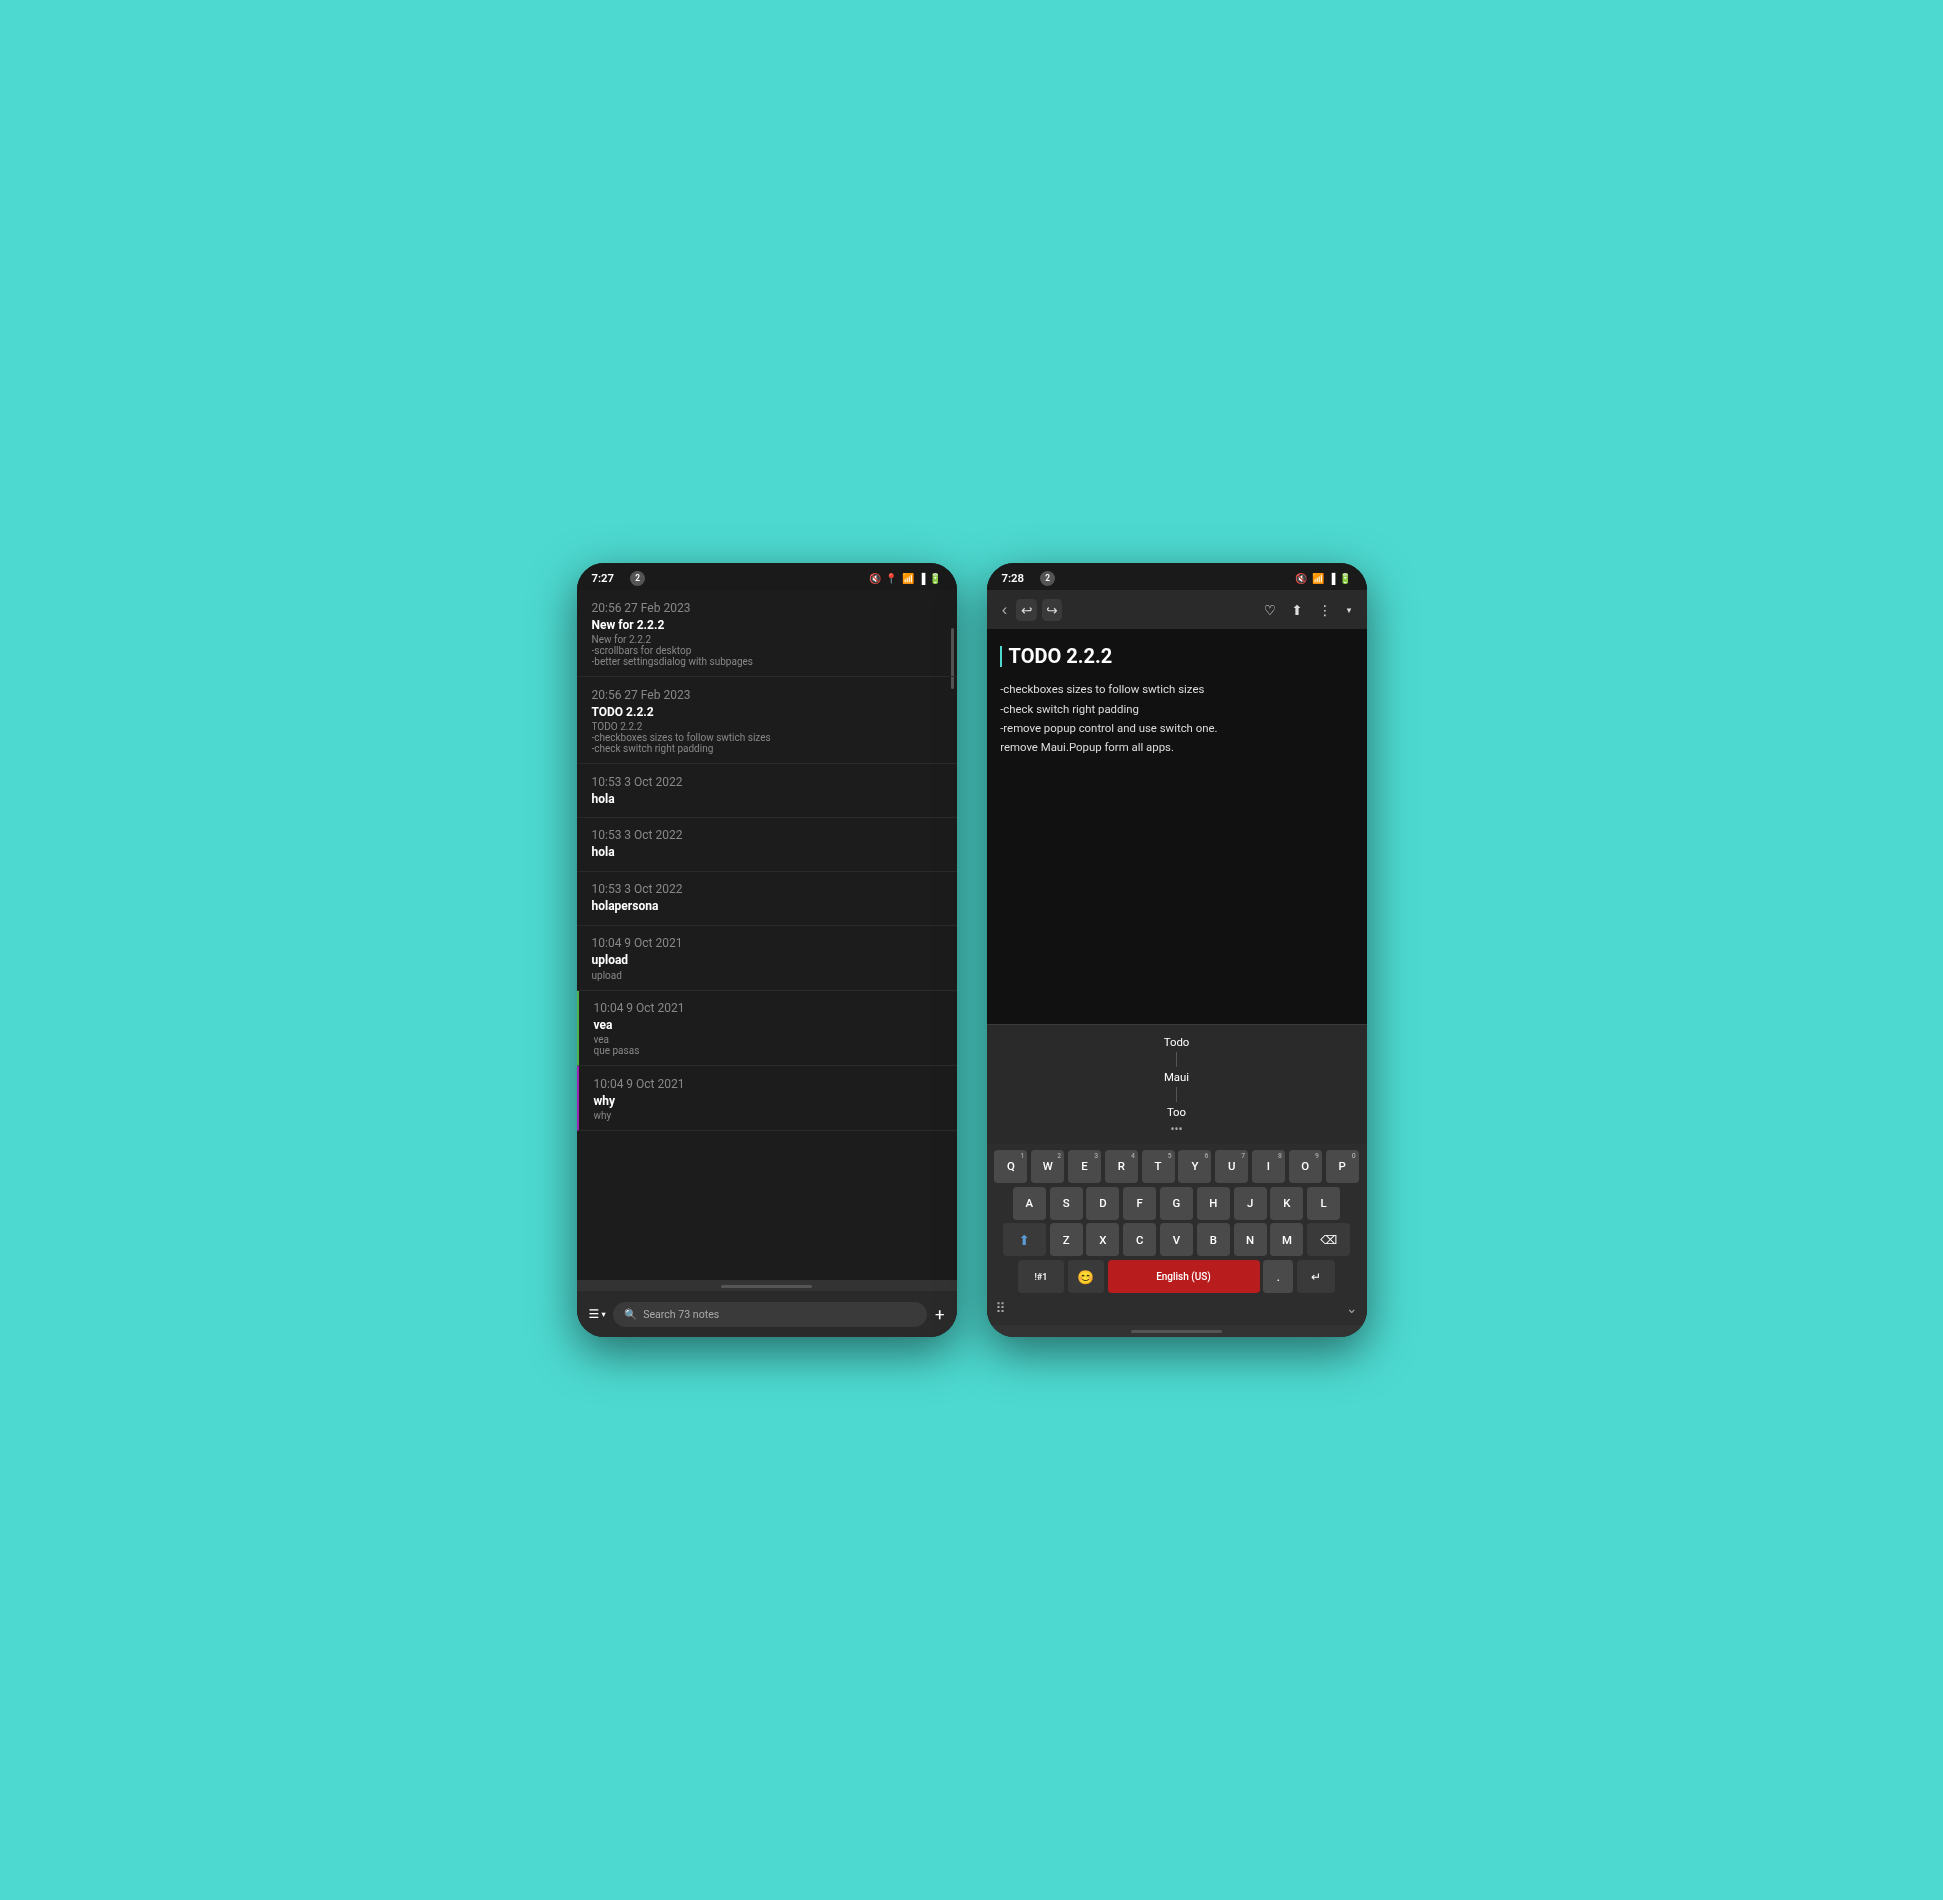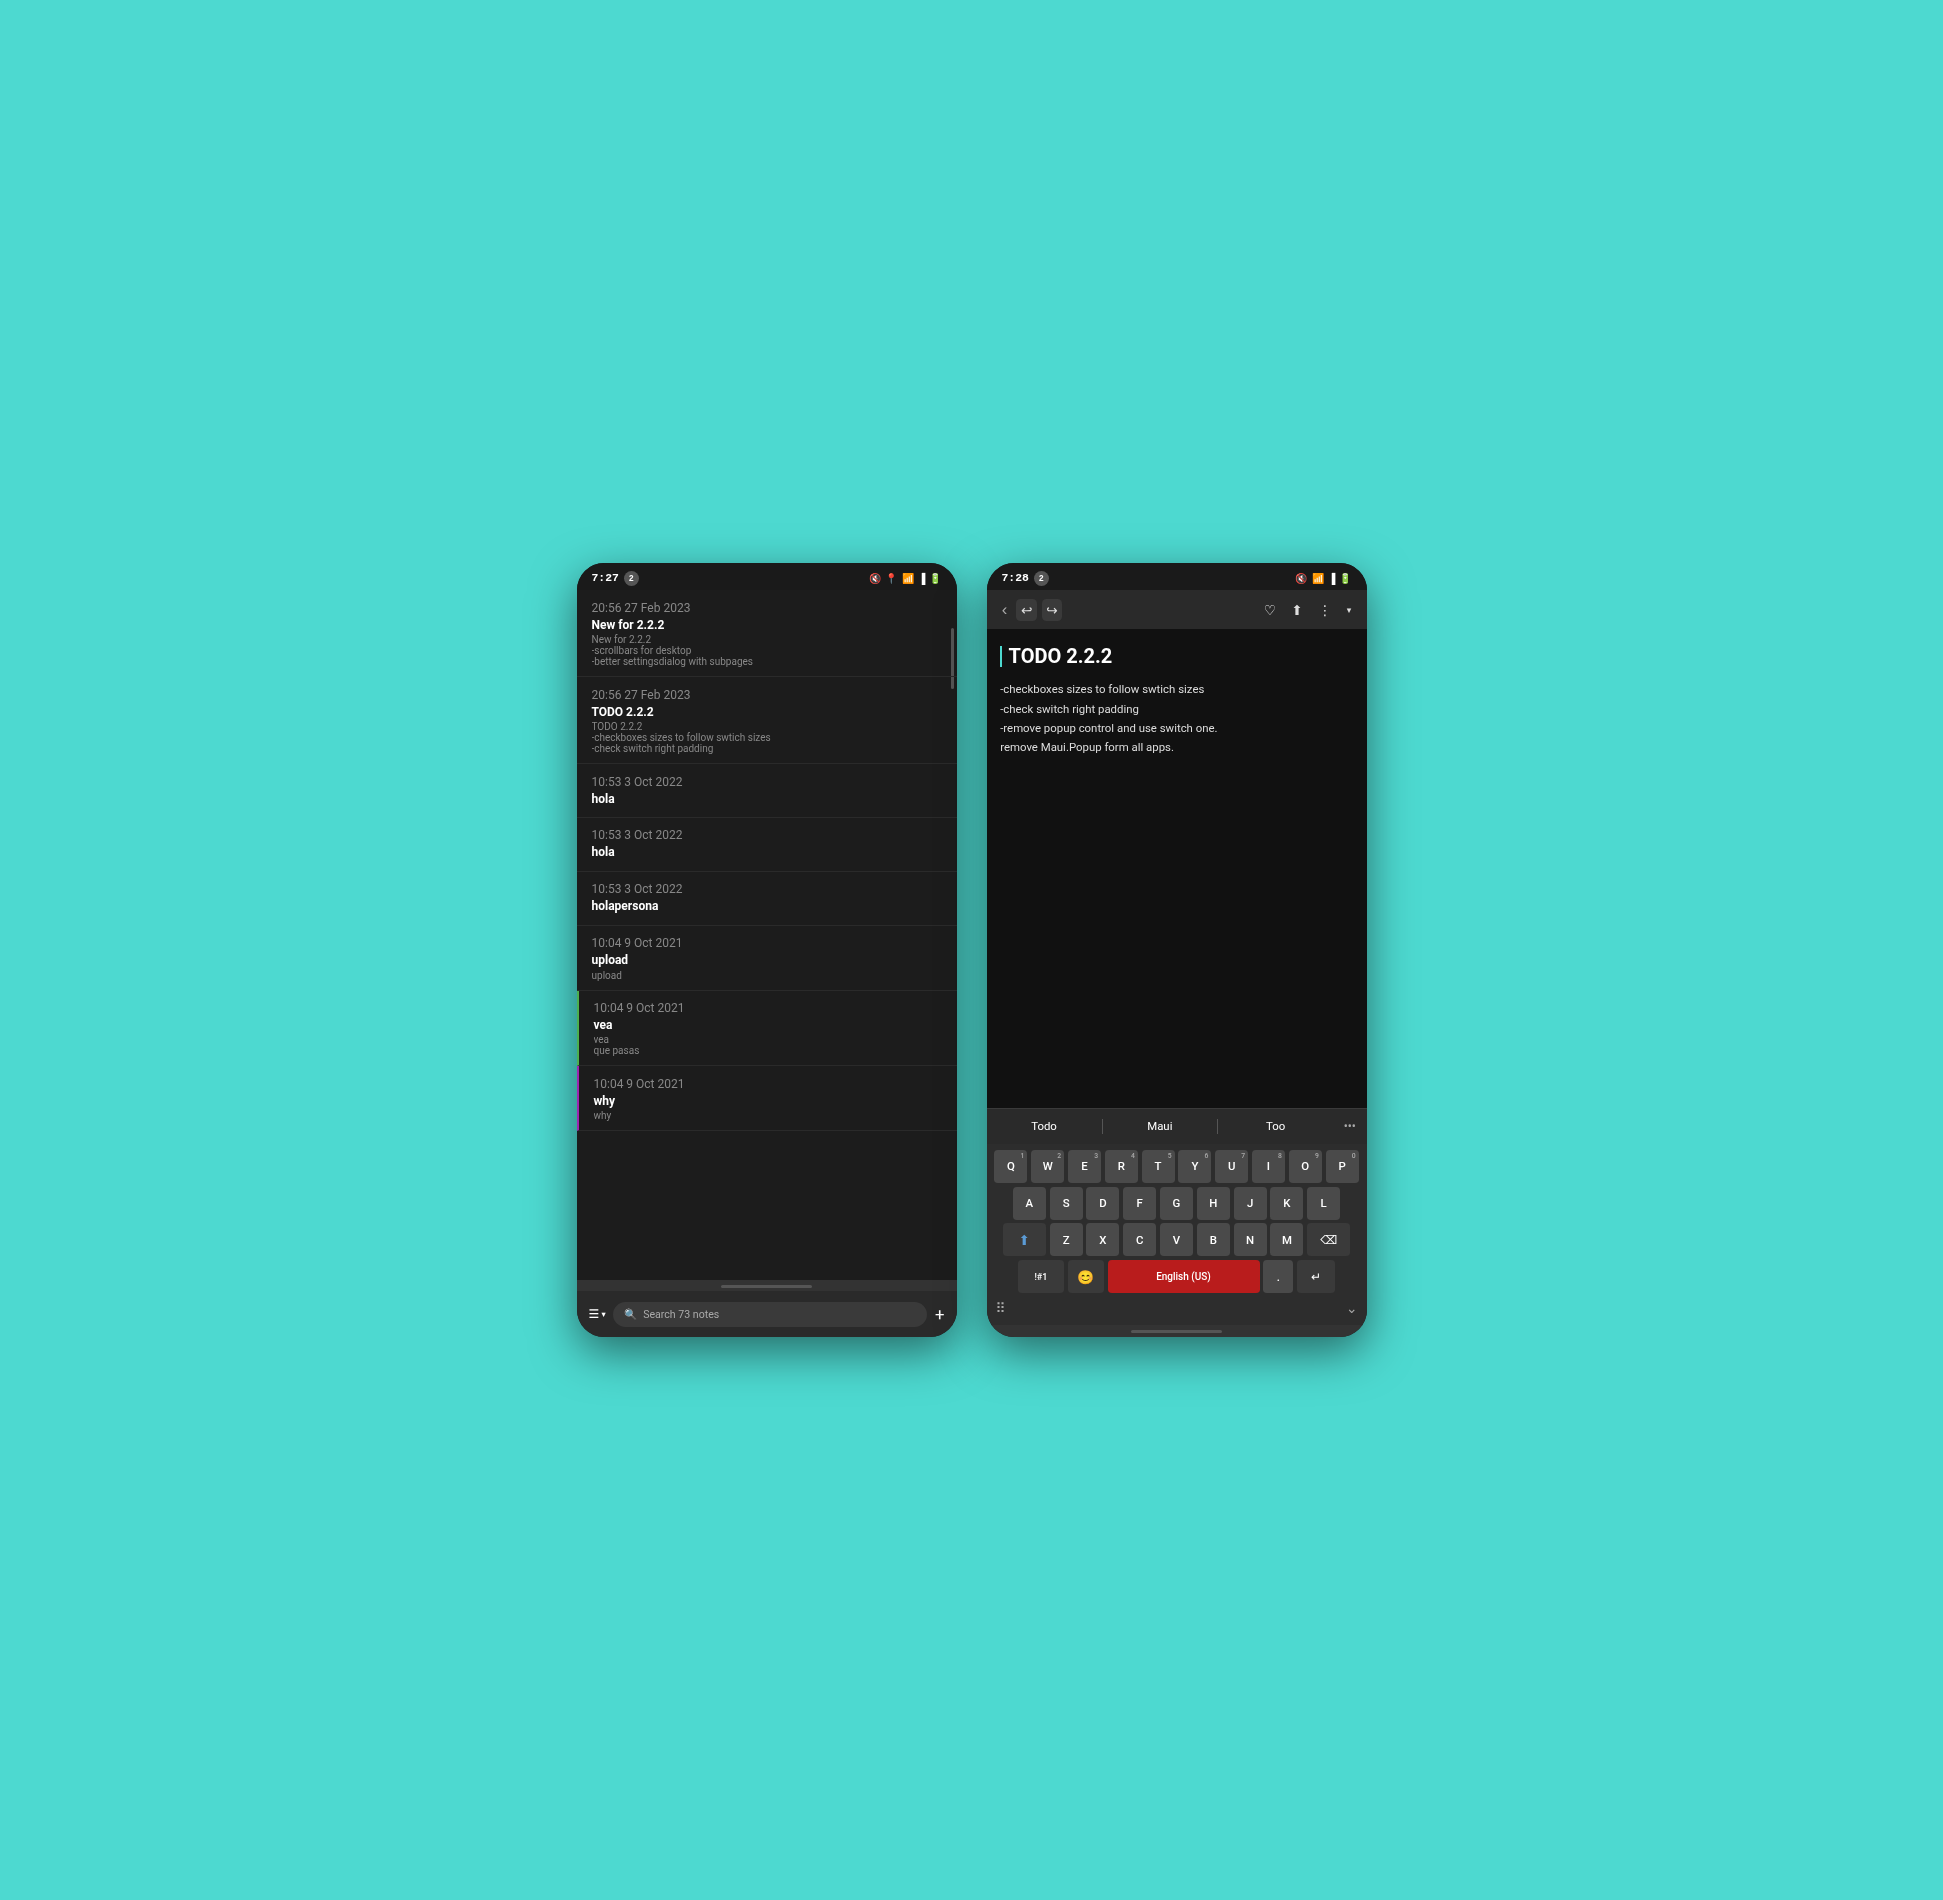--- a/index.html
+++ b/index.html
@@ -36,25 +36,24 @@
     .status-bar {
       display: flex;
       justify-content: space-between;
       align-items: center;
       padding: 7.6px 15px 4.6px;
       background: #1a1a1a;
     }
     .status-left {
       display: flex;
       align-items: center;
-      gap: 5px;
+      gap: 16px;
       color: #fff;
       font-size: 11.4px;
       font-weight: 600;
-      font-family: Liberation Mono, monospace;
     }
     .status-badge {
       background: #555;
       border-radius: 50%;
       width: 15px;
       height: 15px;
       display: flex;
       align-items: center;
       justify-content: center;
       font-size: 8.3px;
@@ -206,20 +205,21 @@
       font-size: 11.4px;
       line-height: 1.7;
     }
     
     .suggestions-bar {
       background: #2a2a2a;
       display: flex;
       align-items: center;
       padding: 7.6px 0;
       border-top: 0.8px solid #3a3a3a;
+      flex-direction: column;
     }
     .suggestion {
       flex: 1;
       text-align: center;
       color: #fff;
       font-size: 11.4px;
       cursor: pointer;
       padding: 3px 0;
     }
     .suggestion-sep {

